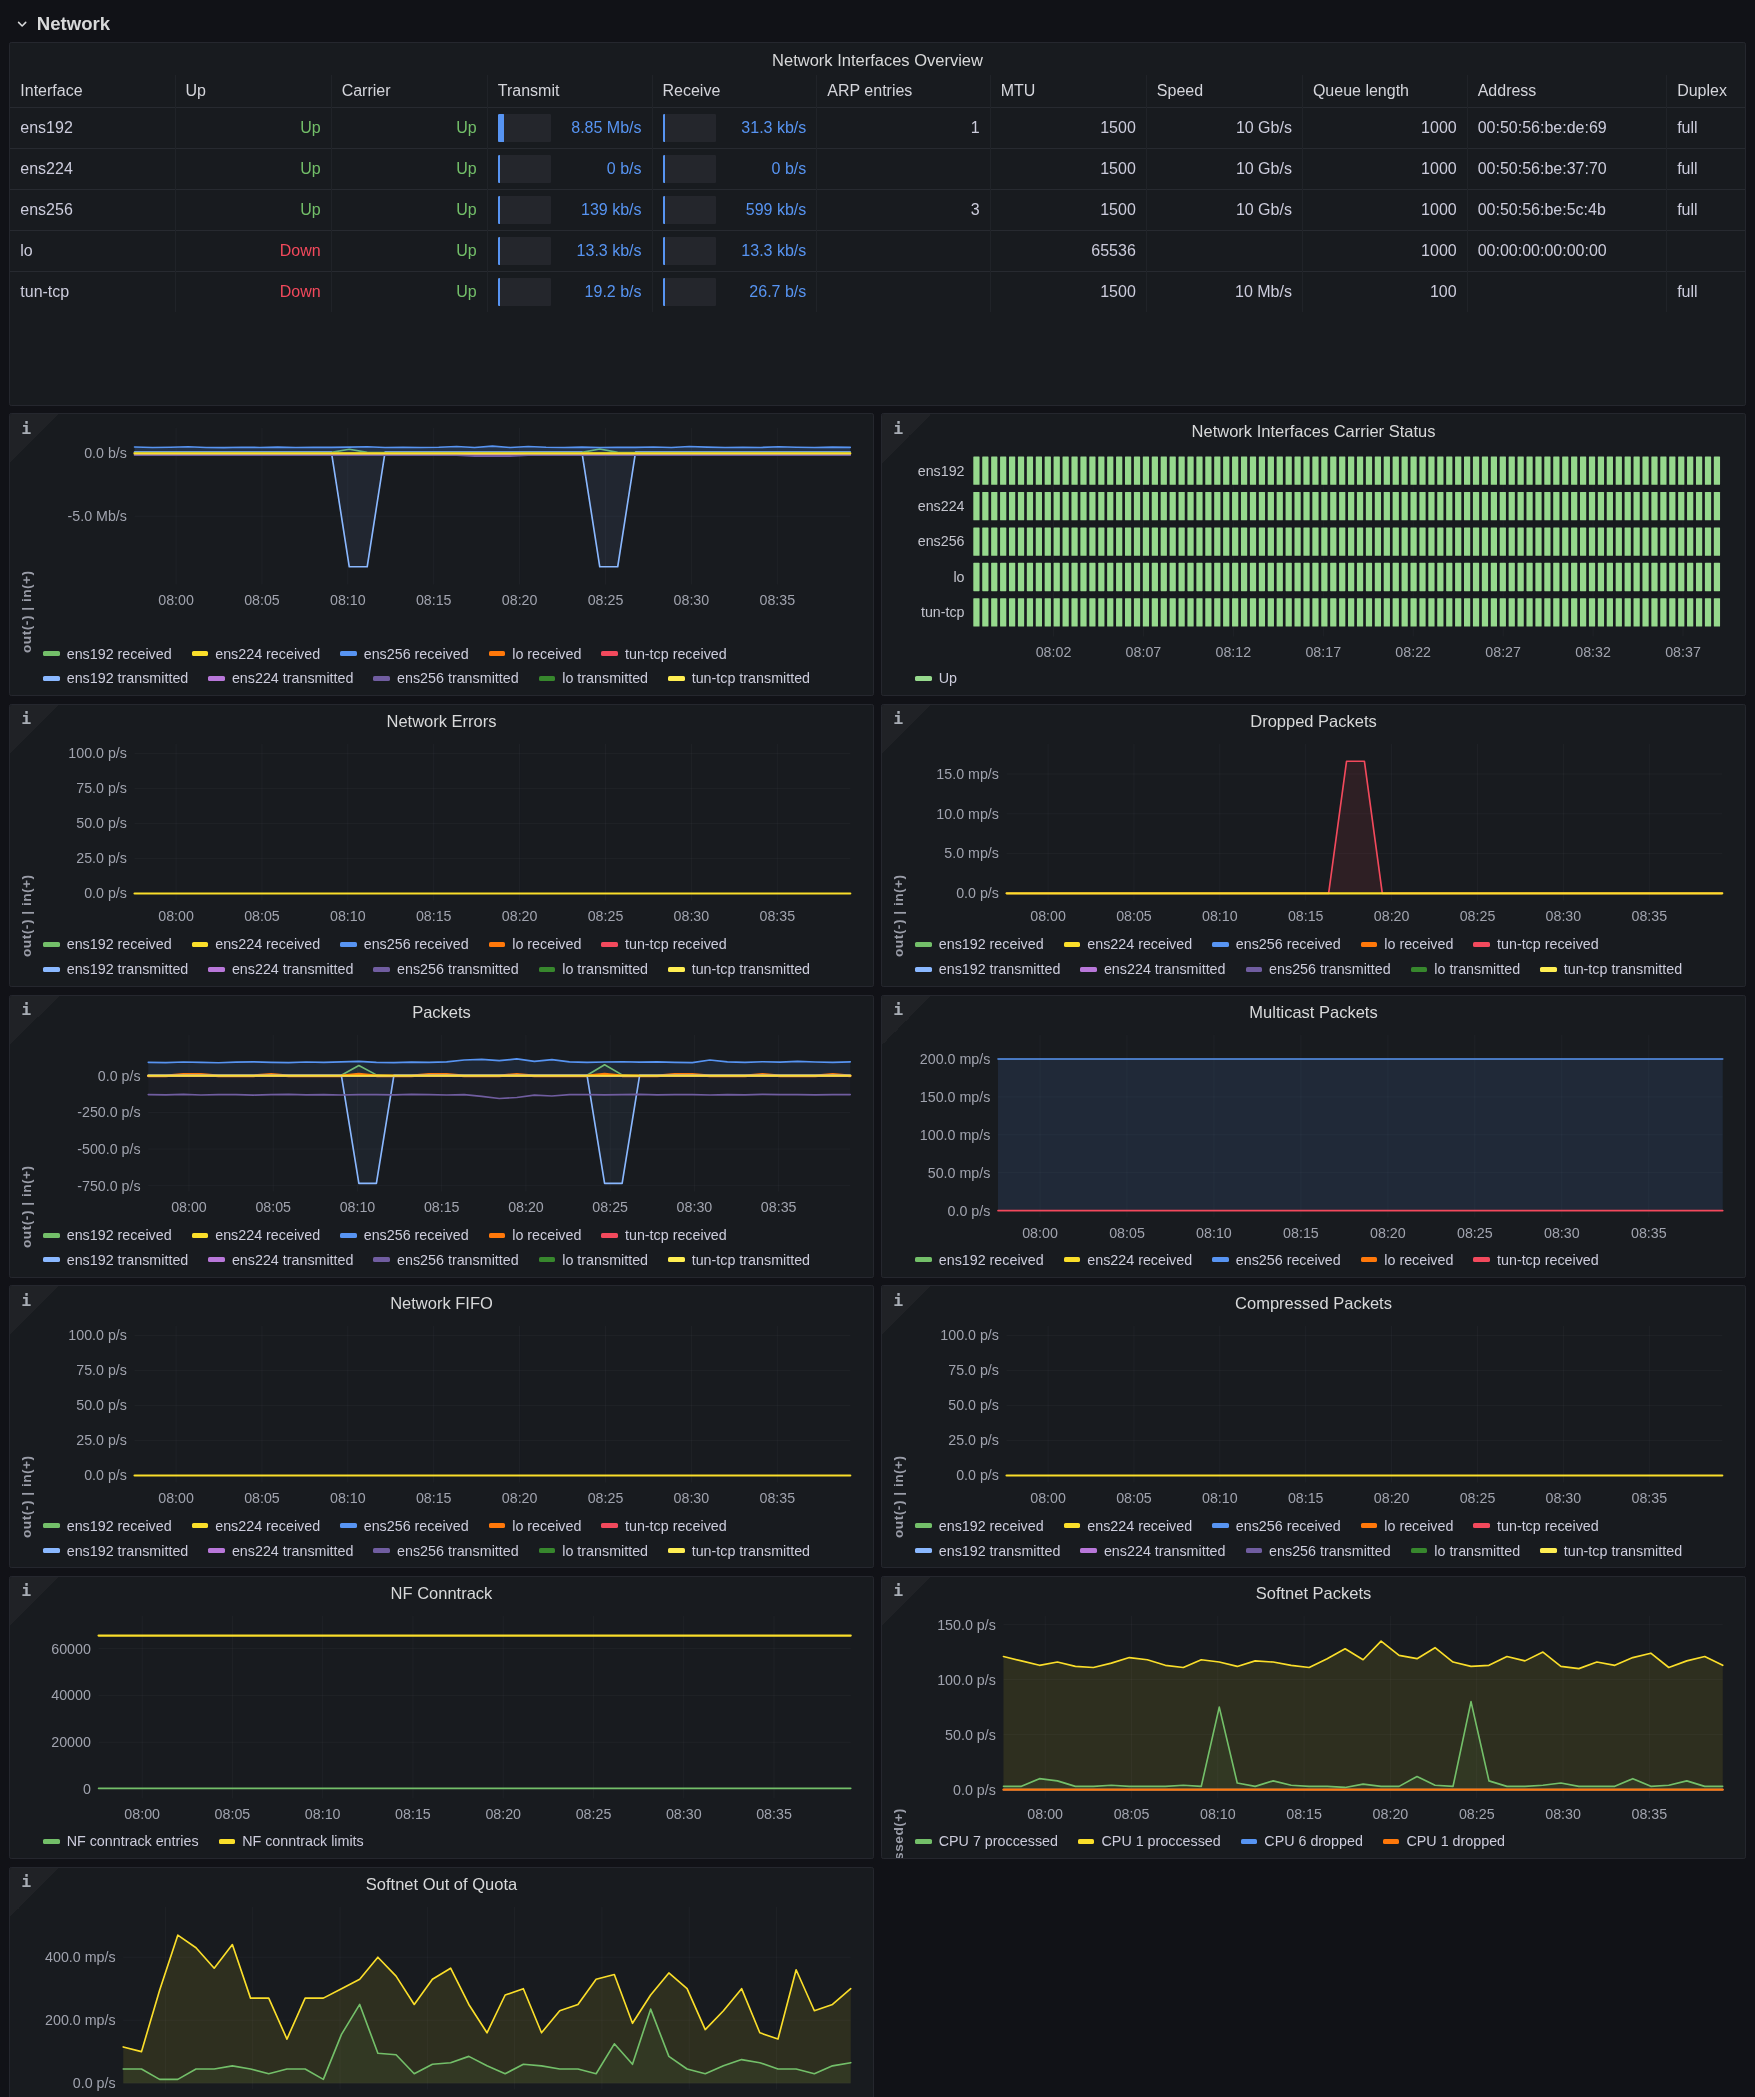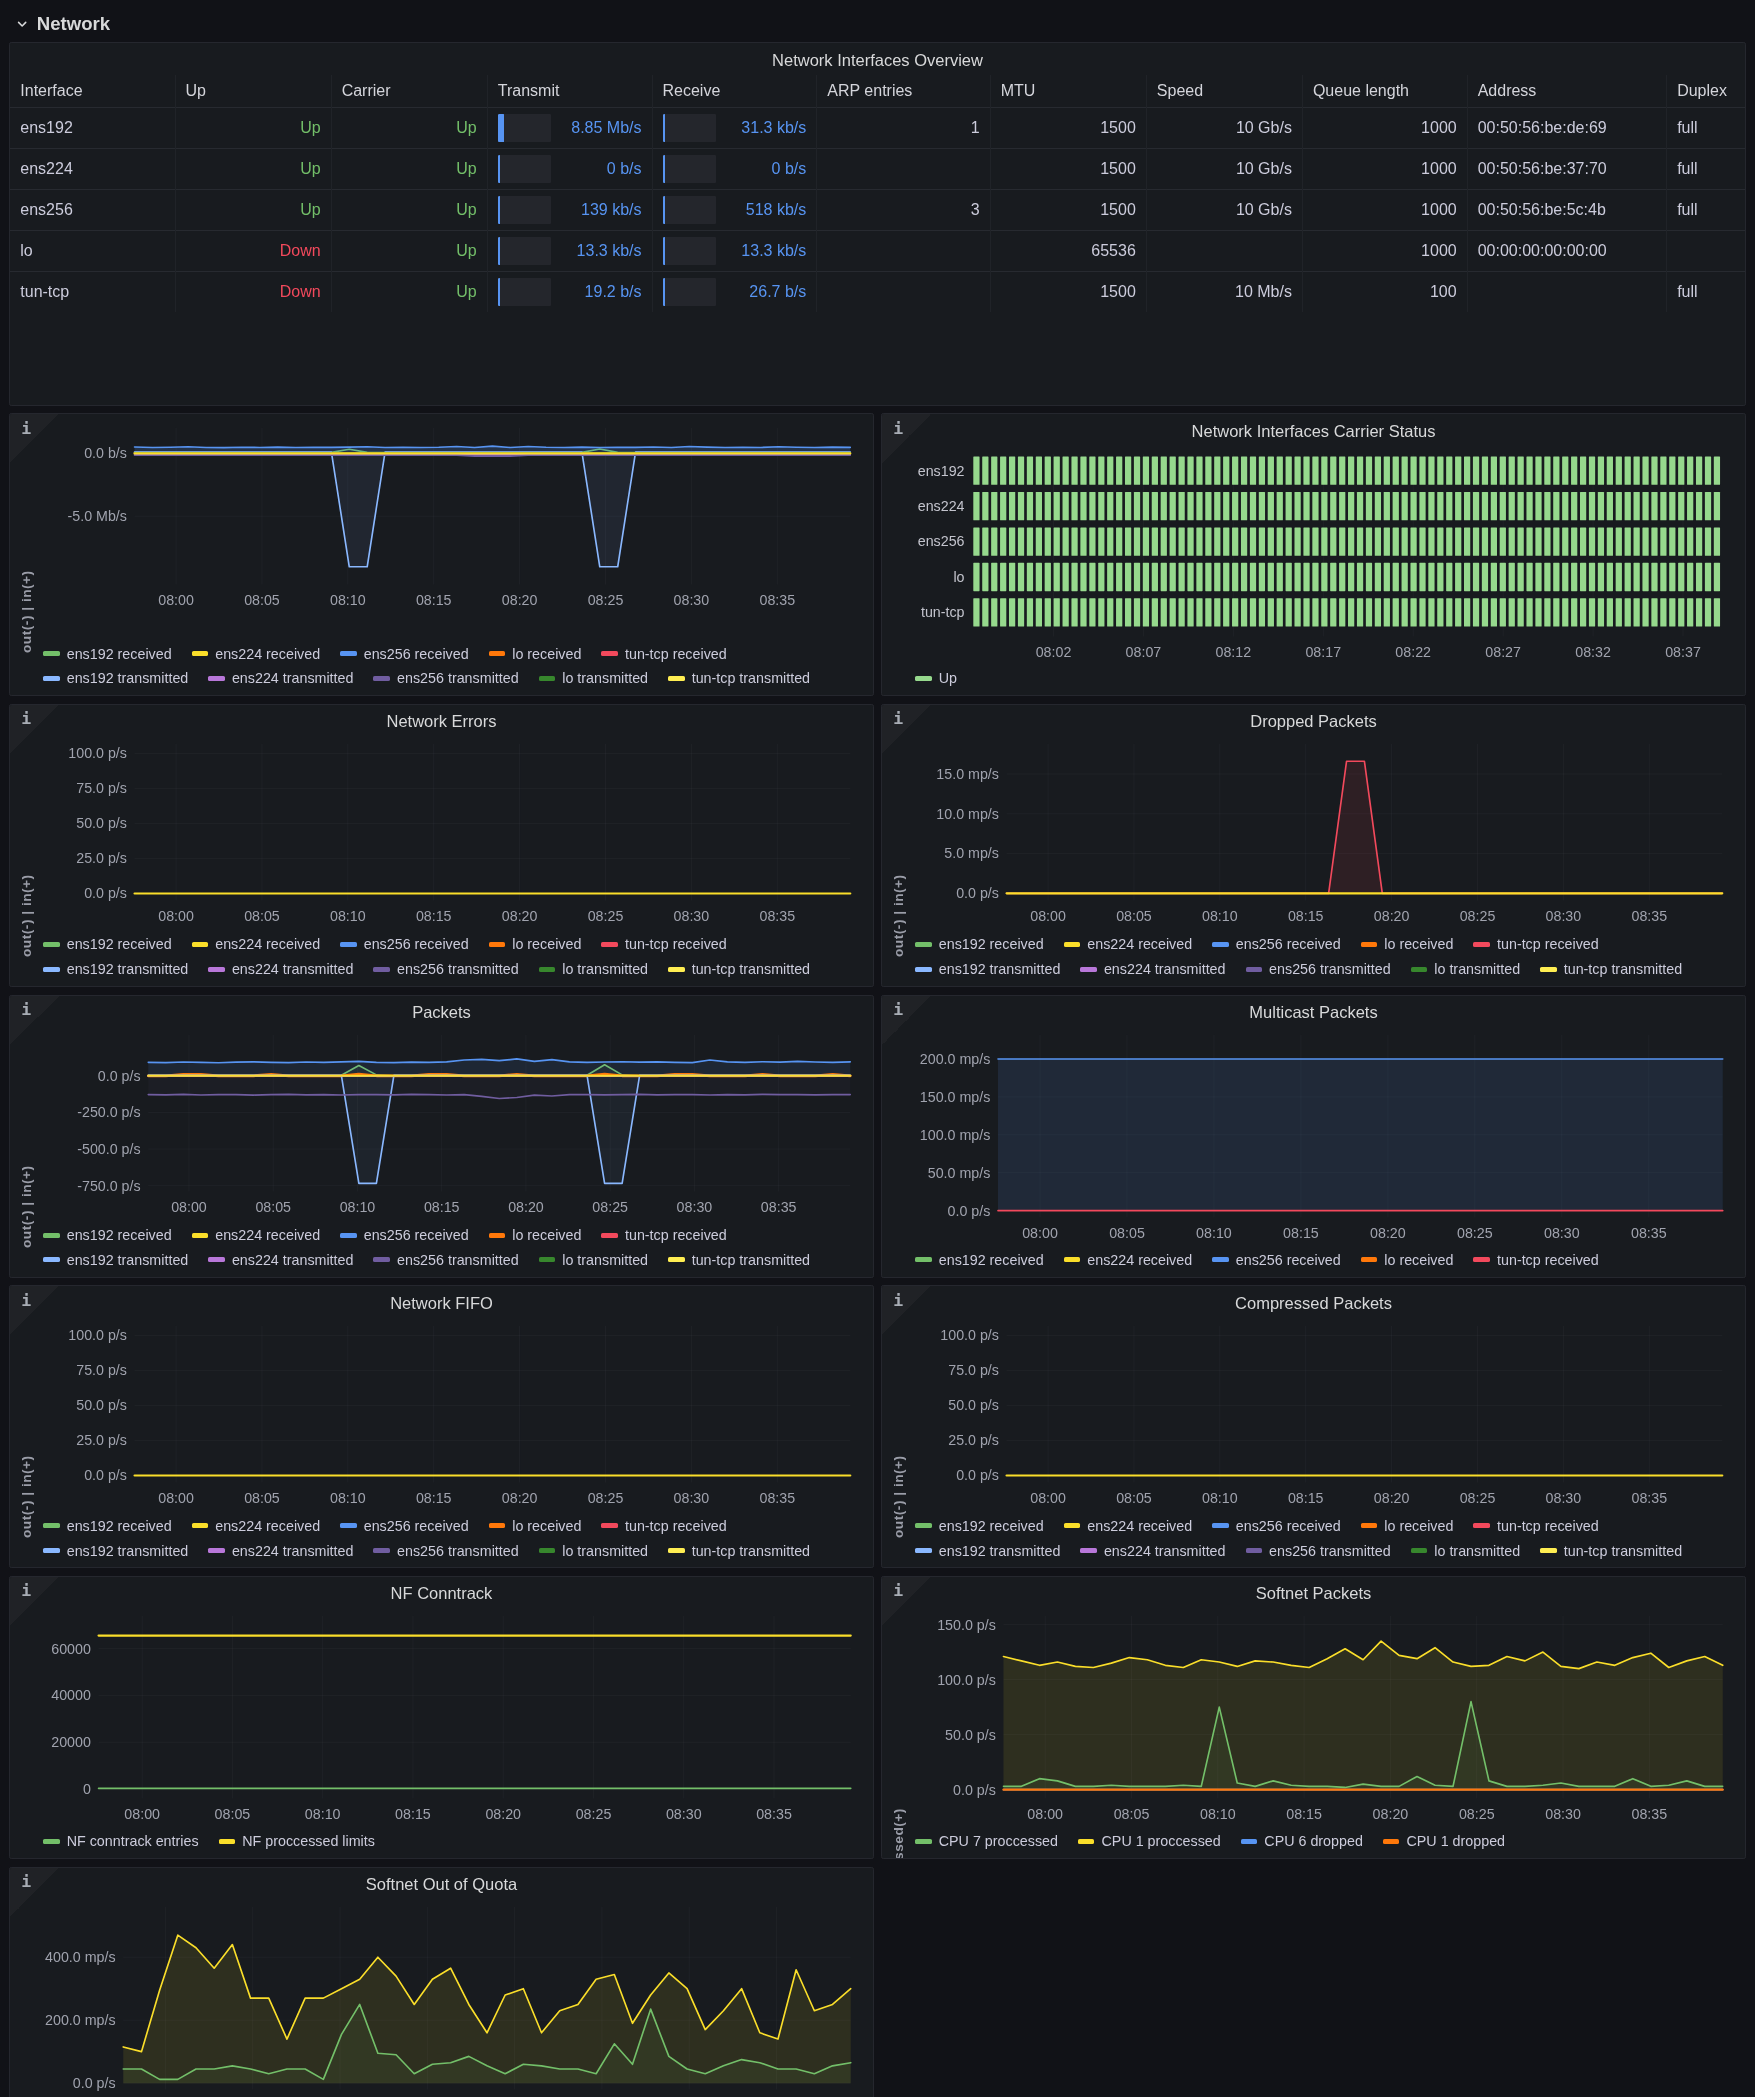--- a/index.html
+++ b/index.html
@@ -203,21 +203,21 @@
                     <span class="gauge-fill" style="width:2.2px"></span>
                   </span>
                   <span class="gauge-val">139 kb/s</span>
                 </div>
               </td>
               <td>
                 <div class="gauge">
                   <span class="gauge-track">
                     <span class="gauge-fill" style="width:2.2px"></span>
                   </span>
-                  <span class="gauge-val">518 kb/s</span>
+                  <span class="gauge-val">599 kb/s</span>
                 </div>
               </td>
               <td class="al-r">3</td>
               <td class="al-r">1500</td>
               <td class="al-r">10 Gb/s</td>
               <td class="al-r">1000</td>
               <td>00:50:56:be:5c:4b</td>
               <td>full</td>
             </tr>
             <tr>
@@ -1333,21 +1333,21 @@
             <polyline points="145.0,52.1 1516.0,52.1" fill="none" stroke="#fade2a" stroke-width="4" stroke-linejoin="round" stroke-linecap="round"></polyline>
           </svg>
       </div>
       <div class="legend">
           <div class="legend-item">
             <span class="legend-swatch" style="background: rgb(115, 191, 105);"></span>
             <span>NF conntrack entries</span>
           </div>
           <div class="legend-item">
             <span class="legend-swatch" style="background: rgb(250, 222, 42);"></span>
-            <span>NF proccessed limits</span>
+            <span>NF conntrack limits</span>
           </div>
         </div>
     </div>
 
     <div class="panel chart-panel">
       <div class="corner">
           <span>i</span>
         </div>
       <h2 class="panel-title">Softnet Packets</h2>
       <div class="chart-wrap">

